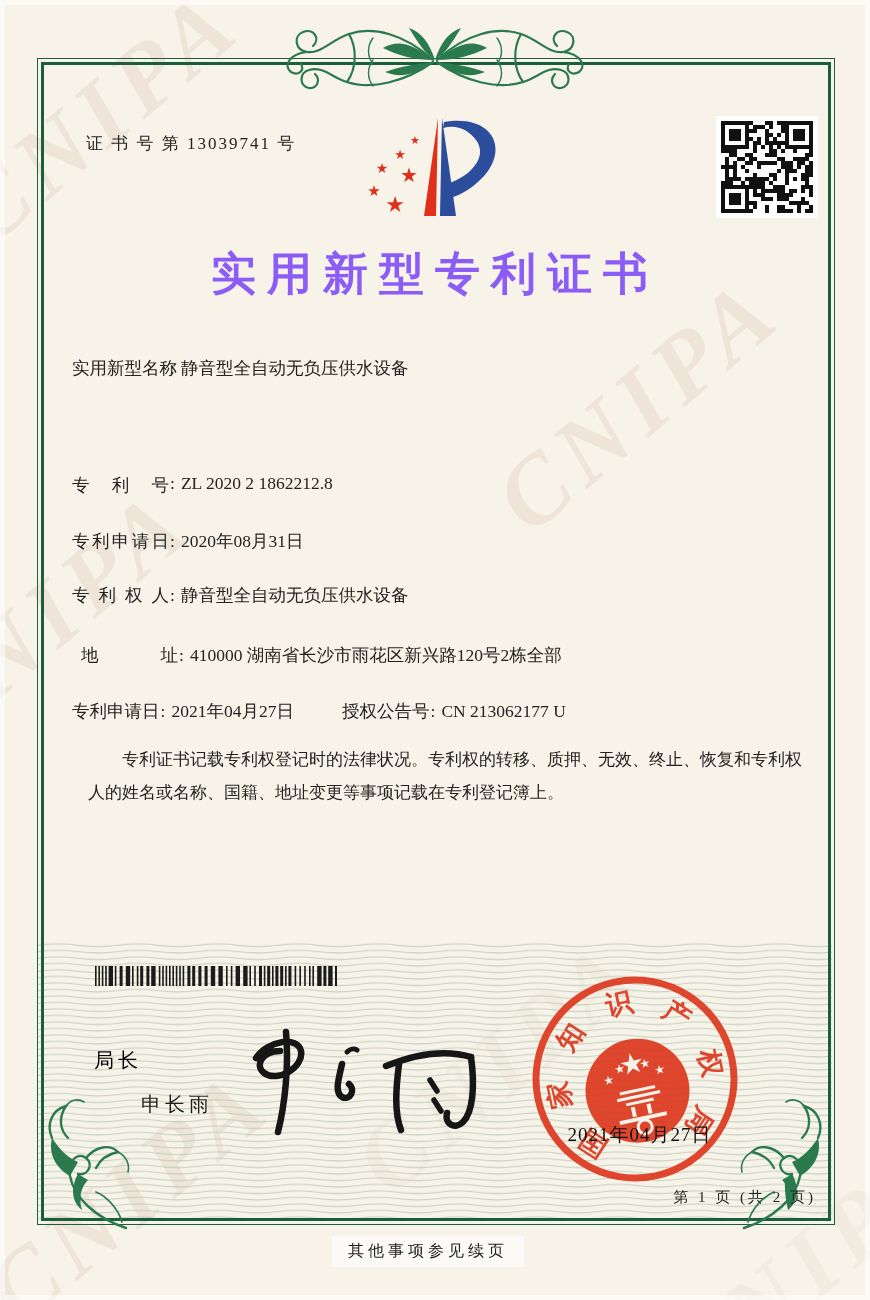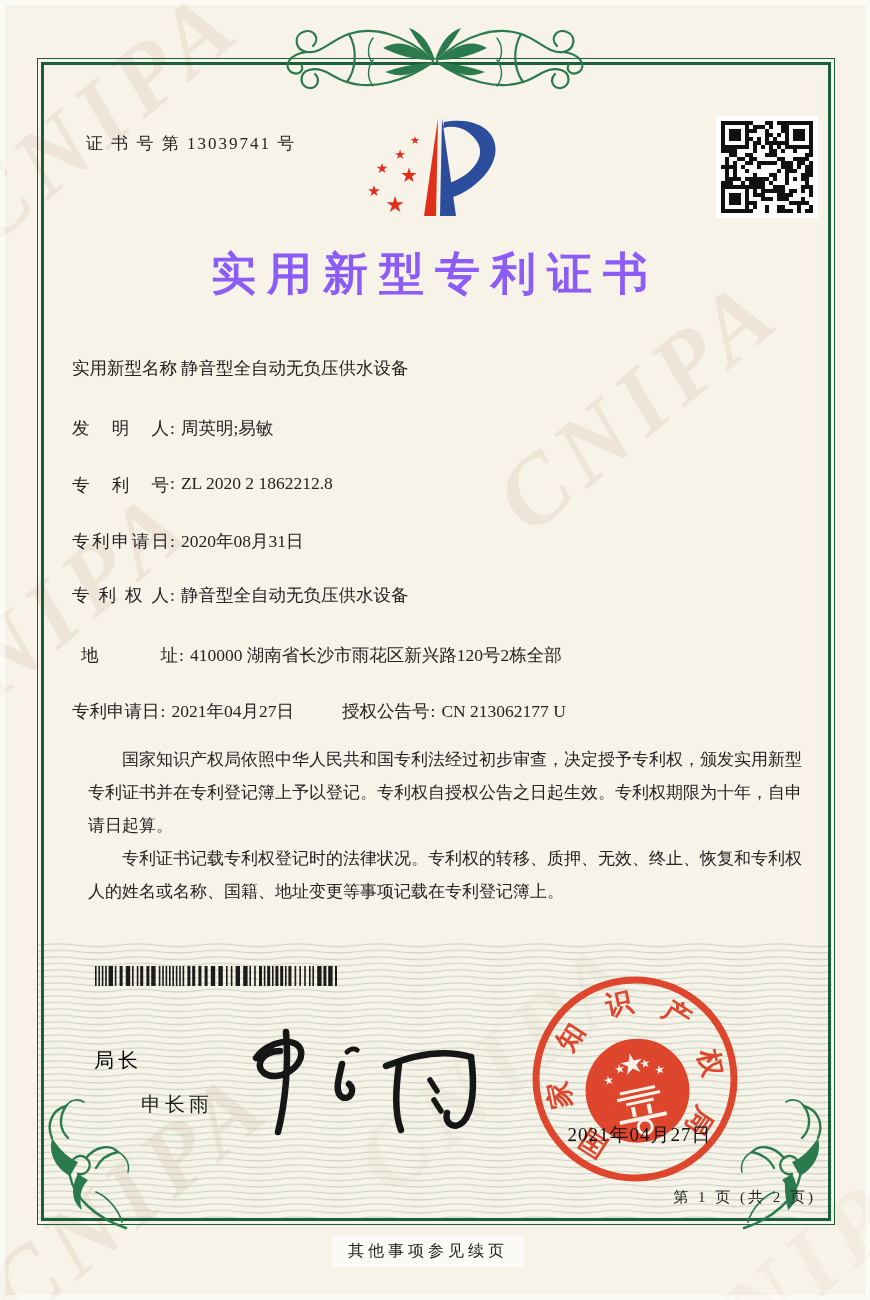--- a/index.html
+++ b/index.html
@@ -345,44 +345,40 @@
         <rect x="4" y="68" width="20" height="20" fill="#fff"></rect>
         <rect x="8" y="72" width="12" height="12"></rect>
       </g>
   </svg>
 
   <div class="title">实用新型专利证书</div>
 
   <div class="row" style="top:356px;">
     <span class="lbl">实用新型名称</span><span class="colon">:</span><span class="val">静音型全自动无负压供水设备</span>
   </div>
-  <div class="row" style="top:416px;">
-    <span class="lbl">发明人</span><span class="colon">:</span><span class="val">周英明;易敏</span>
-  </div>
   <div class="row" style="top:473px;">
     <span class="lbl">专利号</span><span class="colon">:</span><span class="val">ZL 2020 2 1862212.8</span>
   </div>
   <div class="row" style="top:529px;">
     <span class="lbl">专利申请日</span><span class="colon">:</span><span class="val">2020年08月31日</span>
   </div>
   <div class="row" style="top:583px;">
     <span class="lbl">专利权人</span><span class="colon">:</span><span class="val">静音型全自动无负压供水设备</span>
   </div>
   <div class="row" style="top:643px;margin-left:9px;">
     <span class="lbl">地址</span><span class="colon">:</span><span class="val">410000 湖南省长沙市雨花区新兴路120号2栋全部</span>
   </div>
   <div class="row" style="top:699px;">
     <span>专利申请日</span><span class="colon">:</span><span class="val">2021年04月27日</span>
     <span class="grant-no-group">
       <span>授权公告号</span><span class="colon">:</span><span class="val">CN 213062177 U</span>
     </span>
   </div>
 
   <div class="paras">
-    <p>国家知识产权局依照中华人民共和国专利法经过初步审查，决定授予专利权，颁发实用新型专利证书并在专利登记簿上予以登记。专利权自授权公告之日起生效。专利权期限为十年，自申请日起算。</p>
     <p>专利证书记载专利权登记时的法律状况。专利权的转移、质押、无效、终止、恢复和专利权人的姓名或名称、国籍、地址变更等事项记载在专利登记簿上。</p>
   </div>
 
   <svg class="barcode" width="244" height="20">
     <g id="barcode-bars" fill="#1b1b1b">
         <rect x="0.0" y="0" width="1.6" height="20"></rect>
         <rect x="3.4" y="0" width="1.6" height="20"></rect>
         <rect x="6.8" y="0" width="1.6" height="20"></rect>
         <rect x="10.2" y="0" width="1.6" height="20"></rect>
         <rect x="13.6" y="0" width="4.4" height="20"></rect>

